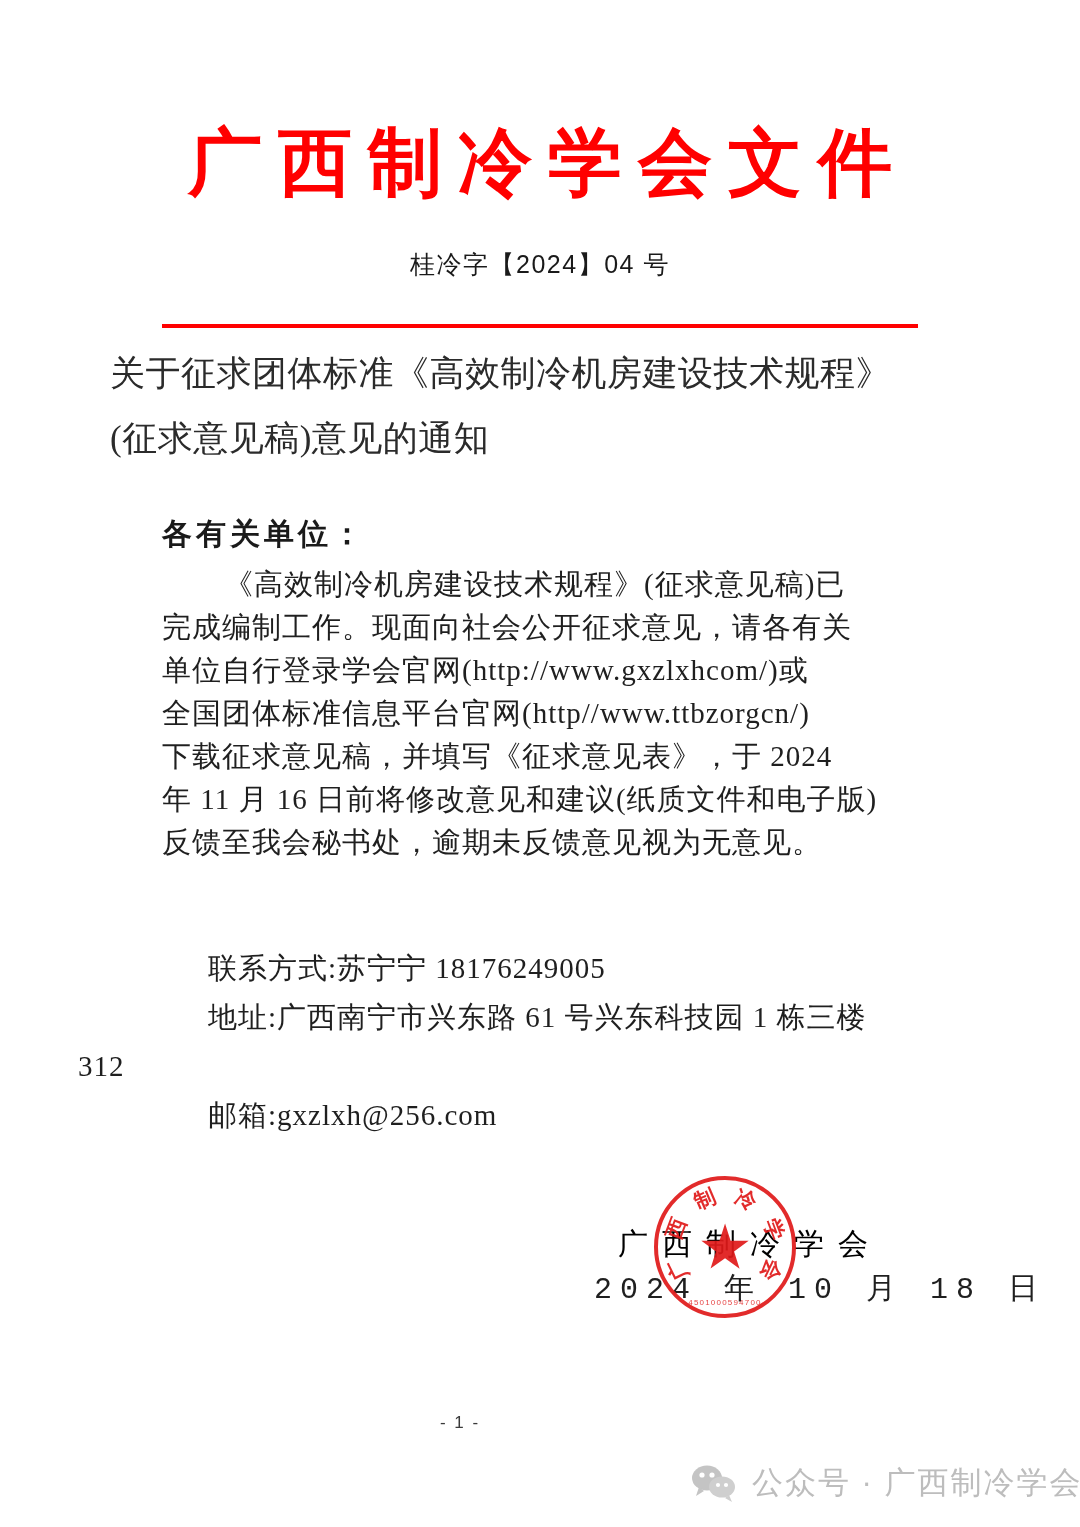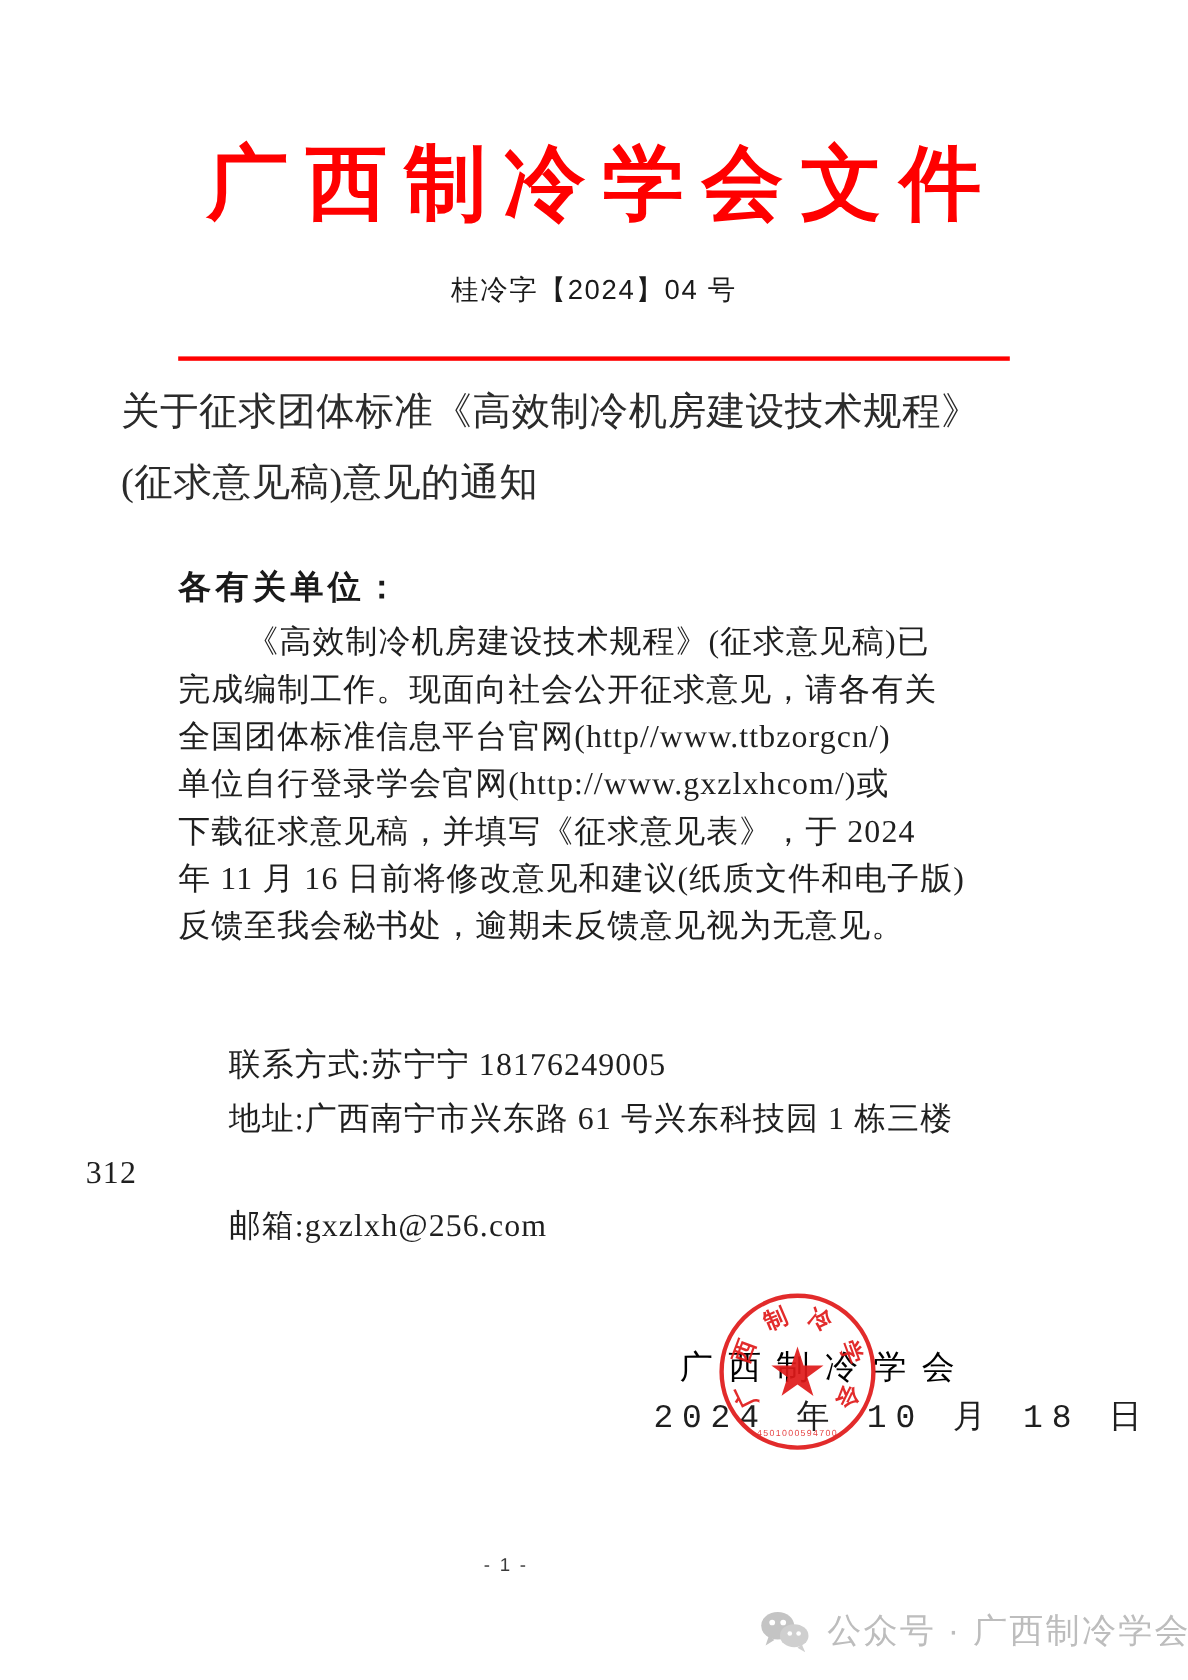--- a/index.html
+++ b/index.html
@@ -20,21 +20,21 @@
   }
 
   
   .masthead {
     position: absolute;
     left: 0;
     top: 131px;
     width: 1080px;
     text-align: center;
     color: #ff0000;
-    font-family: Liberation Serif, serif;
+    font-family: Liberation Mono, monospace;
     font-weight: 700;
     font-size: 74px;
     letter-spacing: 16px;
     text-indent: 16px;
     line-height: 1;
     white-space: nowrap;
   }
 
   .doc-number {
     position: absolute;
@@ -273,22 +273,22 @@
   <div class="doc-title">
     <span>关于征求团体标准《高效制冷机房建设技术规程》</span>
     <span class="line2">(征求意见稿)意见的通知</span>
   </div>
 
   <div class="salutation">各有关单位：</div>
 
   <div class="body-block">
     <p class="indent">《高效制冷机房建设技术规程》(征求意见稿)已</p>
     <p>完成编制工作。现面向社会公开征求意见，请各有关</p>
+    <p class="mono-mix">单位自行登录学会官网(http://www.gxzlxhcom/)或</p>
     <p class="mono-mix">全国团体标准信息平台官网(http//www.ttbzorgcn/)</p>
-    <p class="mono-mix">单位自行登录学会官网(http://www.gxzlxhcom/)或</p>
     <p>下载征求意见稿，并填写《征求意见表》，于 2024</p>
     <p>年 11 月 16 日前将修改意见和建议(纸质文件和电子版)</p>
     <p>反馈至我会秘书处，逾期未反馈意见视为无意见。</p>
   </div>
 
   <div class="contact-block">
     <p class="indent">联系方式:苏宁宁 18176249005</p>
     <p class="indent">地址:广西南宁市兴东路 61 号兴东科技园 1 栋三楼</p>
     <p class="hang">312</p>
     <p class="indent">邮箱:gxzlxh@256.com</p>

